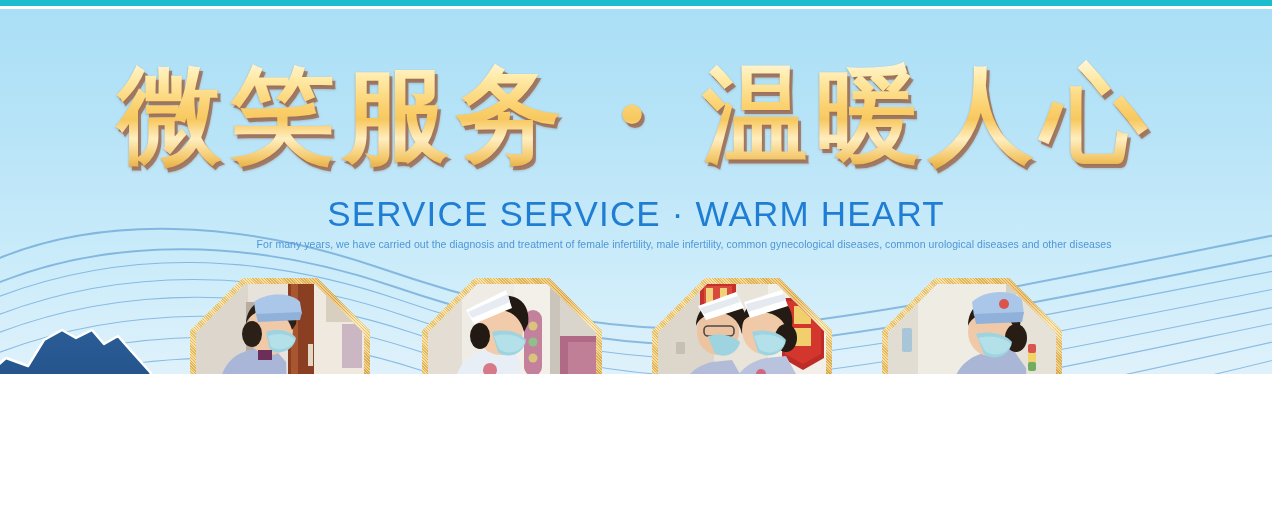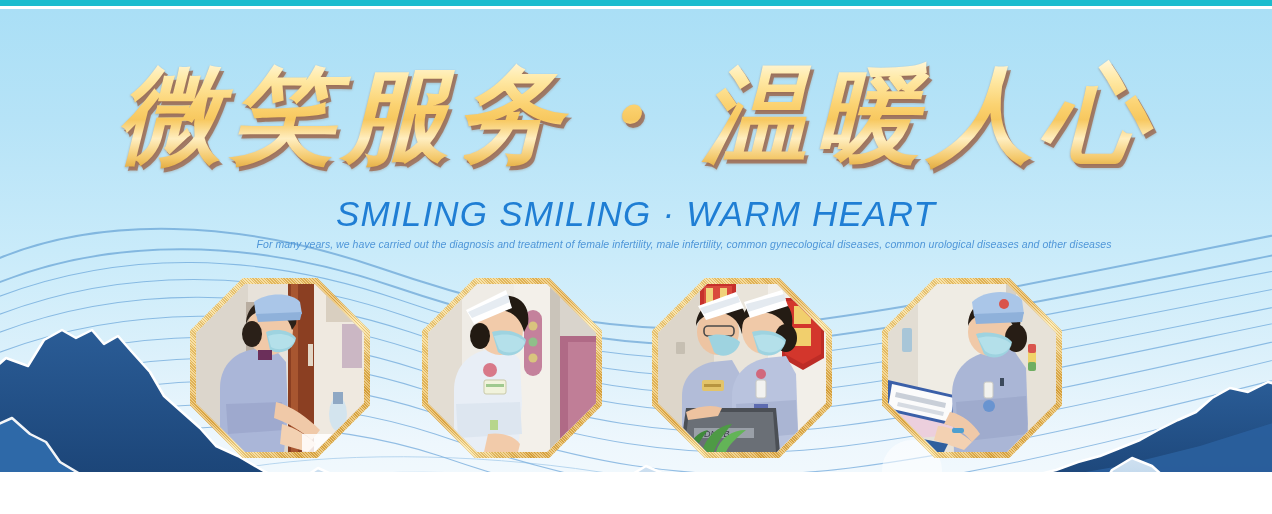--- a/index.html
+++ b/index.html
@@ -2,23 +2,22 @@
 <html><head>
 <meta charset="utf-8">
 <style>
   html,body{margin:0;padding:0;}
   body{
     width:1272px;height:514px;overflow:hidden;
     font-family:"Liberation Sans","DejaVu Sans",sans-serif;
     background:#ffffff;
   }
   #banner{
-    position:relative;width:1272px;height:472px;overflow:hidden;
+    position:relative;width:1272px;height:374px;overflow:hidden;
     background:#ffffff;
-    font-style:italic;
   }
   
   .topbar{
     position:absolute;left:0;top:0;width:1272px;height:6px;
     background:#1bbcce;z-index:40;
   }
   .topgap{
     position:absolute;left:0;top:6px;width:1272px;height:3px;
     background:#ffffff;z-index:39;
   }
@@ -146,21 +145,21 @@
 
     <path d="M196,514 L210,494 L224,486 L238,494 L250,508 L254,514 Z" fill="#1d3f6d" stroke="#ffffff" stroke-width="2" stroke-linejoin="round"></path>
     <path d="M480,514 L496,496 L510,490 L524,500 L534,514 Z" fill="#1d3f6d" stroke="#ffffff" stroke-width="2" stroke-linejoin="round"></path>
     <path d="M770,514 L786,492 L800,484 L816,496 L828,514 Z" fill="#1d3f6d" stroke="#ffffff" stroke-width="2" stroke-linejoin="round"></path>
     <path d="M1240,514 L1254,490 L1268,482 L1282,492 L1282,514 Z" fill="#1d3f6d" stroke="#ffffff" stroke-width="2" stroke-linejoin="round"></path>
 
     <circle cx="912" cy="470" r="30" fill="#ffffff" opacity=".55"></circle>
   </svg>
 
   <div class="headline">微笑服务 · 温暖人心</div>
-  <div class="subhead">SMILING SMILING · WARM HEART</div>
+  <div class="subhead">SERVICE SERVICE · WARM HEART</div>
   <div class="tagline">For many years, we have carried out the diagnosis and treatment of  female infertility, male infertility, common gynecological diseases, common  urological diseases and other diseases</div>
 
   <div class="photo-row">
 
     <div class="oct" style="left:190px;top:278px;">
       <div class="oct-inner">
         <svg width="168" height="168" viewBox="0 0 168 168">
           <rect x="0" y="0" width="168" height="168" fill="#e7e2da"></rect>
           <rect x="0" y="0" width="52" height="168" fill="#dcd6cc"></rect>
           <rect x="50" y="18" width="14" height="150" fill="#b8ada0"></rect>

